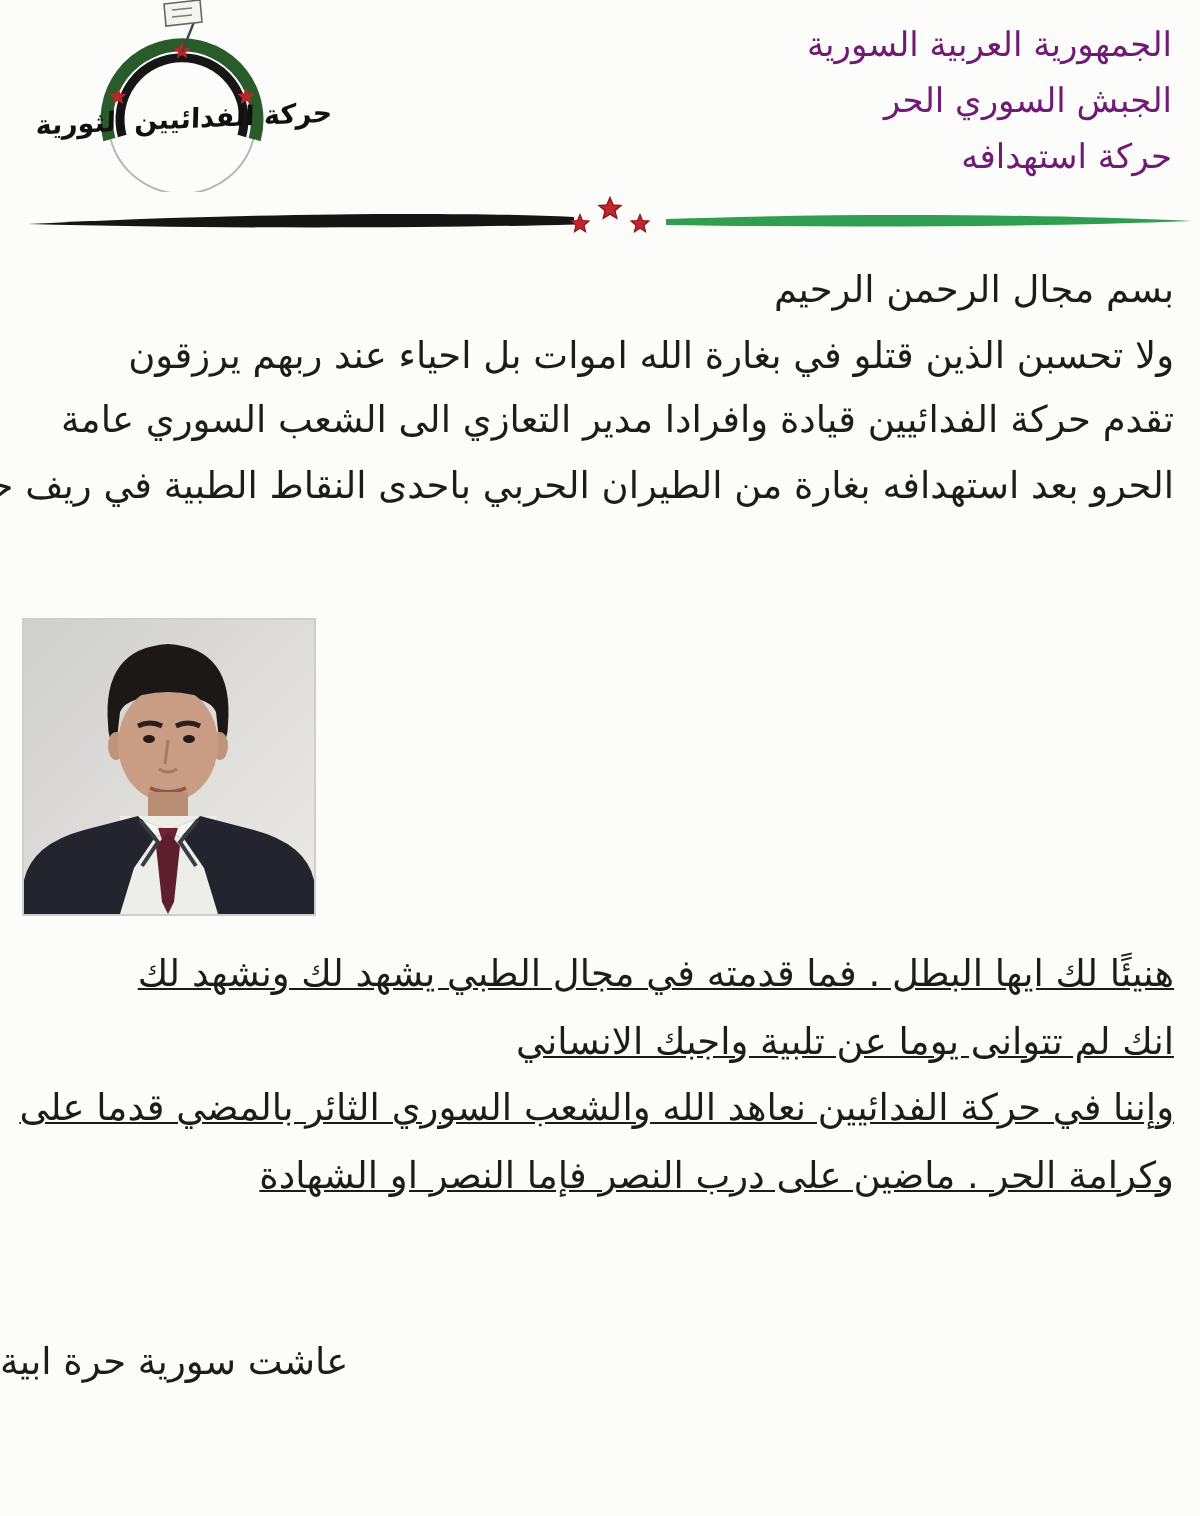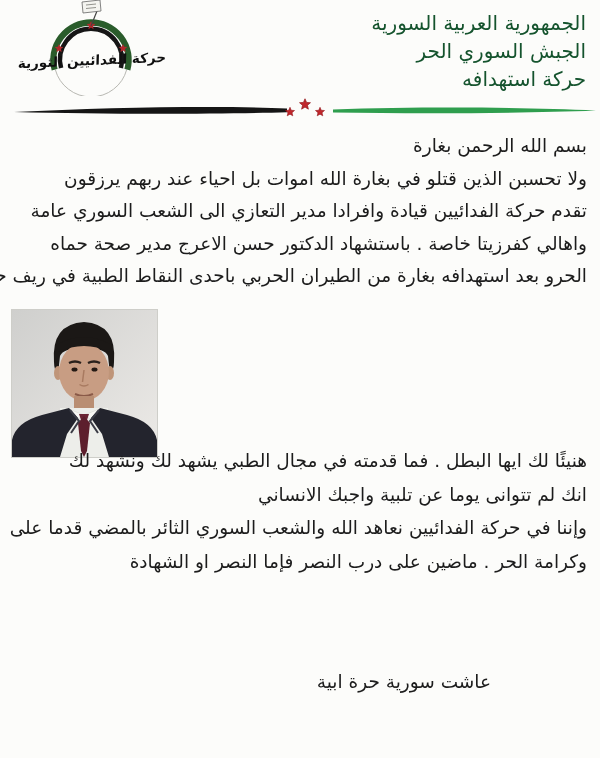--- a/index.html
+++ b/index.html
@@ -7,21 +7,21 @@
   .page{
     position:relative;width:600px;height:758px;overflow:hidden;
     background:#fcfcfa;
     color:#1e1e1e;
     font-family:"DejaVu Sans",sans-serif;
   }
   
   .letterhead{
     position:absolute;top:9px;right:14px;
     direction:rtl;text-align:right;
-    font-size:20px;line-height:28px;color:#14532d;
+    font-size:17px;line-height:28px;color:#701a75;
   }
   .letterhead .lh-line{white-space:nowrap;}
   
   .logo{position:absolute;top:0;left:16px;width:152px;height:96px;}
   .logo svg{position:absolute;top:0;left:0;}
   .logo-caption{
     position:absolute;top:52px;left:0;width:152px;
     direction:rtl;text-align:center;white-space:nowrap;
     font-size:13.5px;font-weight:bold;color:#101010;
     transform:rotate(-2.5deg) skewX(-4deg);
@@ -30,24 +30,24 @@
   
   .divider{position:absolute;top:97px;left:0;}
   
   .para{
     position:absolute;right:13px;left:6px;
     direction:rtl;text-align:right;
     font-size:18.5px;color:#1c1c1c;
   }
   .para .line{white-space:nowrap;}
   .p1{top:130px;line-height:32.5px;}
-  .p2{top:444px;line-height:33.5px;}
+  .p2{top:471px;line-height:33.5px;text-decoration:underline;}
   .closing{
     position:absolute;top:671px;left:0;width:491px;
-    direction:rtl;text-align:right;
+    direction:rtl;text-align:left;
     font-size:18.5px;color:#1c1c1c;
   }
   
   .photo{
     position:absolute;top:310px;left:12px;width:145px;height:147px;
     outline:1px solid #cecec9;
   }
 </style>
 </head>
 <body>
@@ -89,24 +89,23 @@
     <path d="M14,15 C110,10 225,8.5 287,11.5 L287,15.2 C225,17 110,17.6 14,15 Z" fill="#151515"></path>
     <path d="M333,12.5 C420,9.5 520,10 596,13.5 C520,16.5 420,16.8 333,15.5 Z" fill="#2f9e4e"></path>
     <g fill="#c0272c" stroke="#8f1418" stroke-width="0.6">
       <use href="#star" transform="translate(290,15) scale(0.95)"></use>
       <use href="#star" transform="translate(305,7.5) scale(1.15)"></use>
       <use href="#star" transform="translate(320,15) scale(0.95)"></use>
     </g>
   </svg>
 
   <div class="para p1">
-    <div class="line">بسم الله الرحمن بغارة</div>
+    <div class="line">بسم مجال الرحمن الرحيم</div>
     <div class="line">ولا تحسبن الذين قتلو في بغارة الله اموات بل احياء عند ربهم يرزقون</div>
     <div class="line">تقدم حركة الفدائيين قيادة وافرادا مدير التعازي الى الشعب السوري عامة</div>
-    <div class="line">واهالي كفرزيتا خاصة . باستشهاد الدكتور حسن الاعرج مدير صحة حماه</div>
     <div class="line">الحرو بعد استهدافه بغارة من الطيران الحربي باحدى النقاط الطبية في ريف حماه</div>
   </div>
 
   <div class="photo">
     <svg width="145" height="147" viewBox="0 0 145 147">
       <defs>
         <linearGradient id="pg" x1="0" y1="0" x2="1" y2="1">
           <stop offset="0" stop-color="#cfcfcd"></stop>
           <stop offset="1" stop-color="#eceae7"></stop>
         </linearGradient>

